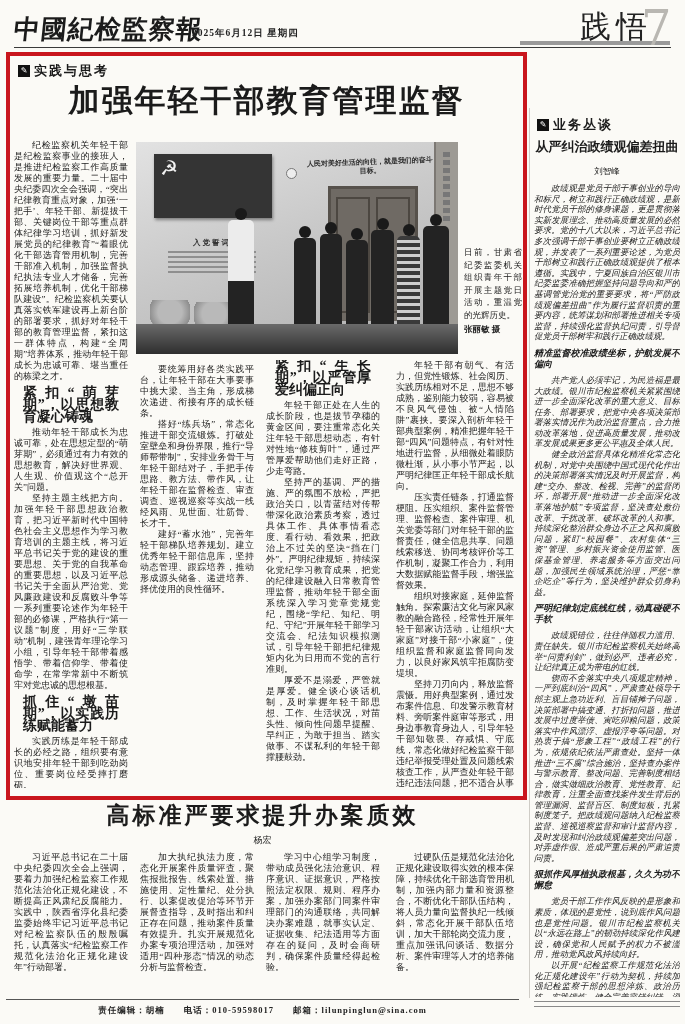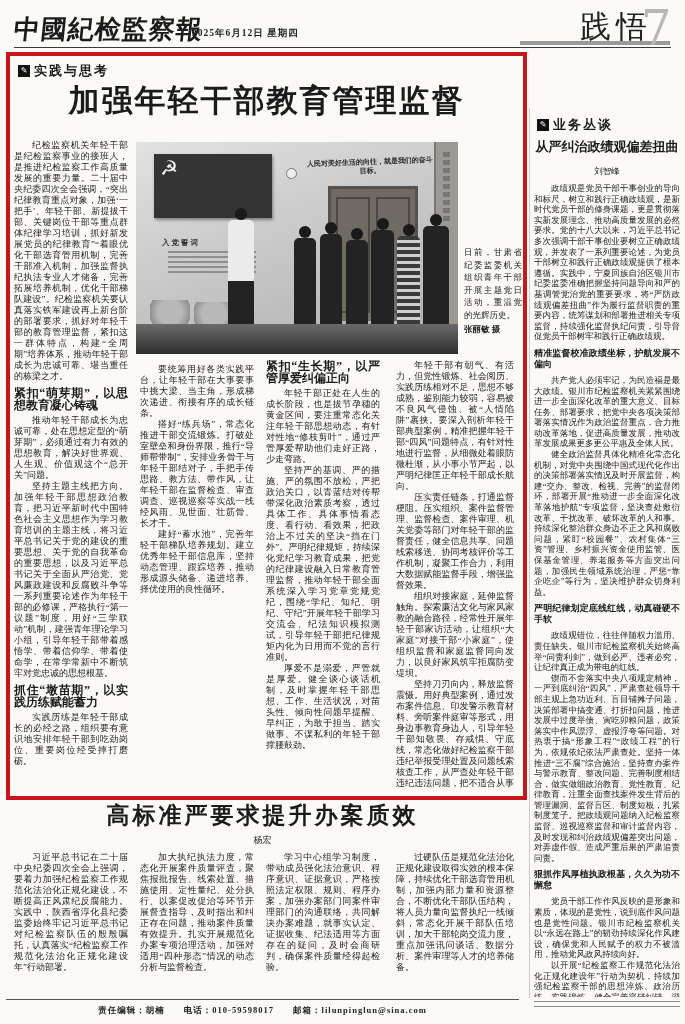--- a/index.html
+++ b/index.html
@@ -16,27 +16,27 @@
   .page-number{left:641px;top:0px;font-size:48px;color:#b9b7b2;font-family:"DejaVu Serif",serif;}
   
   .red-box{left:6px;top:52px;width:513px;height:740px;border:4px solid #c9161d;}
   .tag-row{display:flex;align-items:center;gap:4px;}
   .tag-icon{width:12px;height:12px;background:#111;color:#fff;font-size:8px;line-height:12px;text-align:center;flex:0 0 auto;}
   .tag-label{font-size:13px;font-weight:bold;letter-spacing:2px;}
   .main-title{left:16px;top:80px;width:501px;text-align:center;font-size:31px;font-weight:bold;letter-spacing:2px;}
   .main-byline{left:16px;top:106px;width:501px;text-align:center;font-size:9.5px;color:#222;letter-spacing:1px;margin-top:46px;}
   .col{overflow:hidden;font-size:9px;line-height:11px;text-align:justify;}
   .col p{margin:0;text-indent:18px;}
-  .subhead{font-weight:bold;font-size:12px;line-height:12px;margin:5px 0 4px;text-indent:0;}
+  .subhead{font-weight:bold;font-size:14px;line-height:12px;margin:5px 9px 4px;text-indent:0;}
   
   .photo{left:136px;top:142px;width:322px;height:212px;background:linear-gradient(160deg,#e2e2e2 0%,#c9c9c9 45%,#aeaeae 100%);overflow:hidden;}
   .photo .floor{position:absolute;left:0;bottom:0;width:100%;height:30px;background:linear-gradient(#6a6a6a,#2e2e2e);}
   .flag{position:absolute;left:18px;top:12px;width:118px;height:64px;background:#343434;box-shadow:1px 2px 3px rgba(0,0,0,.4);}
   .flag .emblem{position:absolute;left:6px;top:2px;color:#f2f2f2;font-size:20px;font-family:"DejaVu Sans",sans-serif;}
-  .oath{position:absolute;left:26px;top:96px;width:100px;text-align:left;}
+  .oath{position:absolute;left:26px;top:96px;width:100px;text-align:center;}
   .oath-title{font-size:7.5px;font-weight:bold;letter-spacing:2px;color:#333;}
   .oath-lines span{display:block;height:2px;background:#8f8f8f;margin:3px 6px;}
   .clock{position:absolute;left:150px;top:26px;width:9px;height:9px;border-radius:50%;background:#ededed;border:1px solid #777;}
   .banner{position:absolute;left:168px;top:16px;width:132px;font-size:7px;line-height:9px;font-weight:bold;color:#2c2c2c;transform:rotate(-2deg);text-align:center;}
   .door{position:absolute;left:192px;top:44px;width:84px;height:132px;background:#6f6a64;border:3px solid #56514b;border-bottom:none;}
   .door::before,.door::after{content:"";position:absolute;top:8px;bottom:8px;width:30px;border:2px solid #4c4741;}
   .door::before{left:5px;} .door::after{right:5px;}
   .wallband{position:absolute;right:0;top:0;width:22px;height:182px;background:#9d9a94;border-left:2px solid #7c7873;}
   .wallband i{position:absolute;left:7px;top:10px;width:7px;height:70px;background:repeating-linear-gradient(#777 0 5px,transparent 5px 8px);}
   .person{position:absolute;bottom:16px;background:#232323;border-radius:5px 5px 0 0;}
@@ -46,21 +46,21 @@
   .plant::after{content:"";position:absolute;left:11px;bottom:-6px;width:18px;height:14px;background:#d8d8d8;border:1px solid #9a9a9a;}
   .photo-caption{left:464px;top:246px;width:58px;height:108px;font-size:8.5px;line-height:12.5px;text-align:justify;}
   .photo-caption .credit{font-weight:bold;margin-top:2px;}
   
   .bottom-title{left:6px;top:800px;width:513px;text-align:center;font-size:23px;font-weight:bold;letter-spacing:3px;}
   .bottom-byline{left:6px;top:834px;width:513px;text-align:center;font-size:9px;}
   
   .v-divider{left:529px;top:108px;width:1px;height:890px;background:#cfccc6;}
   .right-title{left:533px;top:139px;width:148px;text-align:center;font-size:13px;font-weight:bold;line-height:16px;}
   .right-byline{left:533px;top:166px;width:148px;text-align:center;font-size:8.5px;}
-  .right-body{left:534px;top:183px;width:146px;height:814px;font-size:8.5px;line-height:10.6px;text-align:justify;overflow:hidden;}
+  .right-body{left:534px;top:183px;width:146px;height:814px;font-size:8.5px;line-height:10.6px;text-align:justify;overflow:hidden;font-style:italic;}
   .right-body p{margin:0;text-indent:17px;}
   .right-body .subhead{font-size:9px;line-height:11px;margin:6px 0 5px;text-indent:0;}
   .right-endrule{left:534px;top:1001px;width:146px;height:4px;border-top:1px solid #8a8a8a;border-bottom:1px solid #8a8a8a;}
   
   .footer-rule{left:6px;top:999px;width:513px;height:1px;background:#555;}
   .footer-text{left:6px;top:1005px;width:513px;text-align:center;font-size:8.5px;font-weight:bold;letter-spacing:1px;color:#222;}
   .footer-text span{margin:0 8px;}
 </style>
 </head>
 <body>

